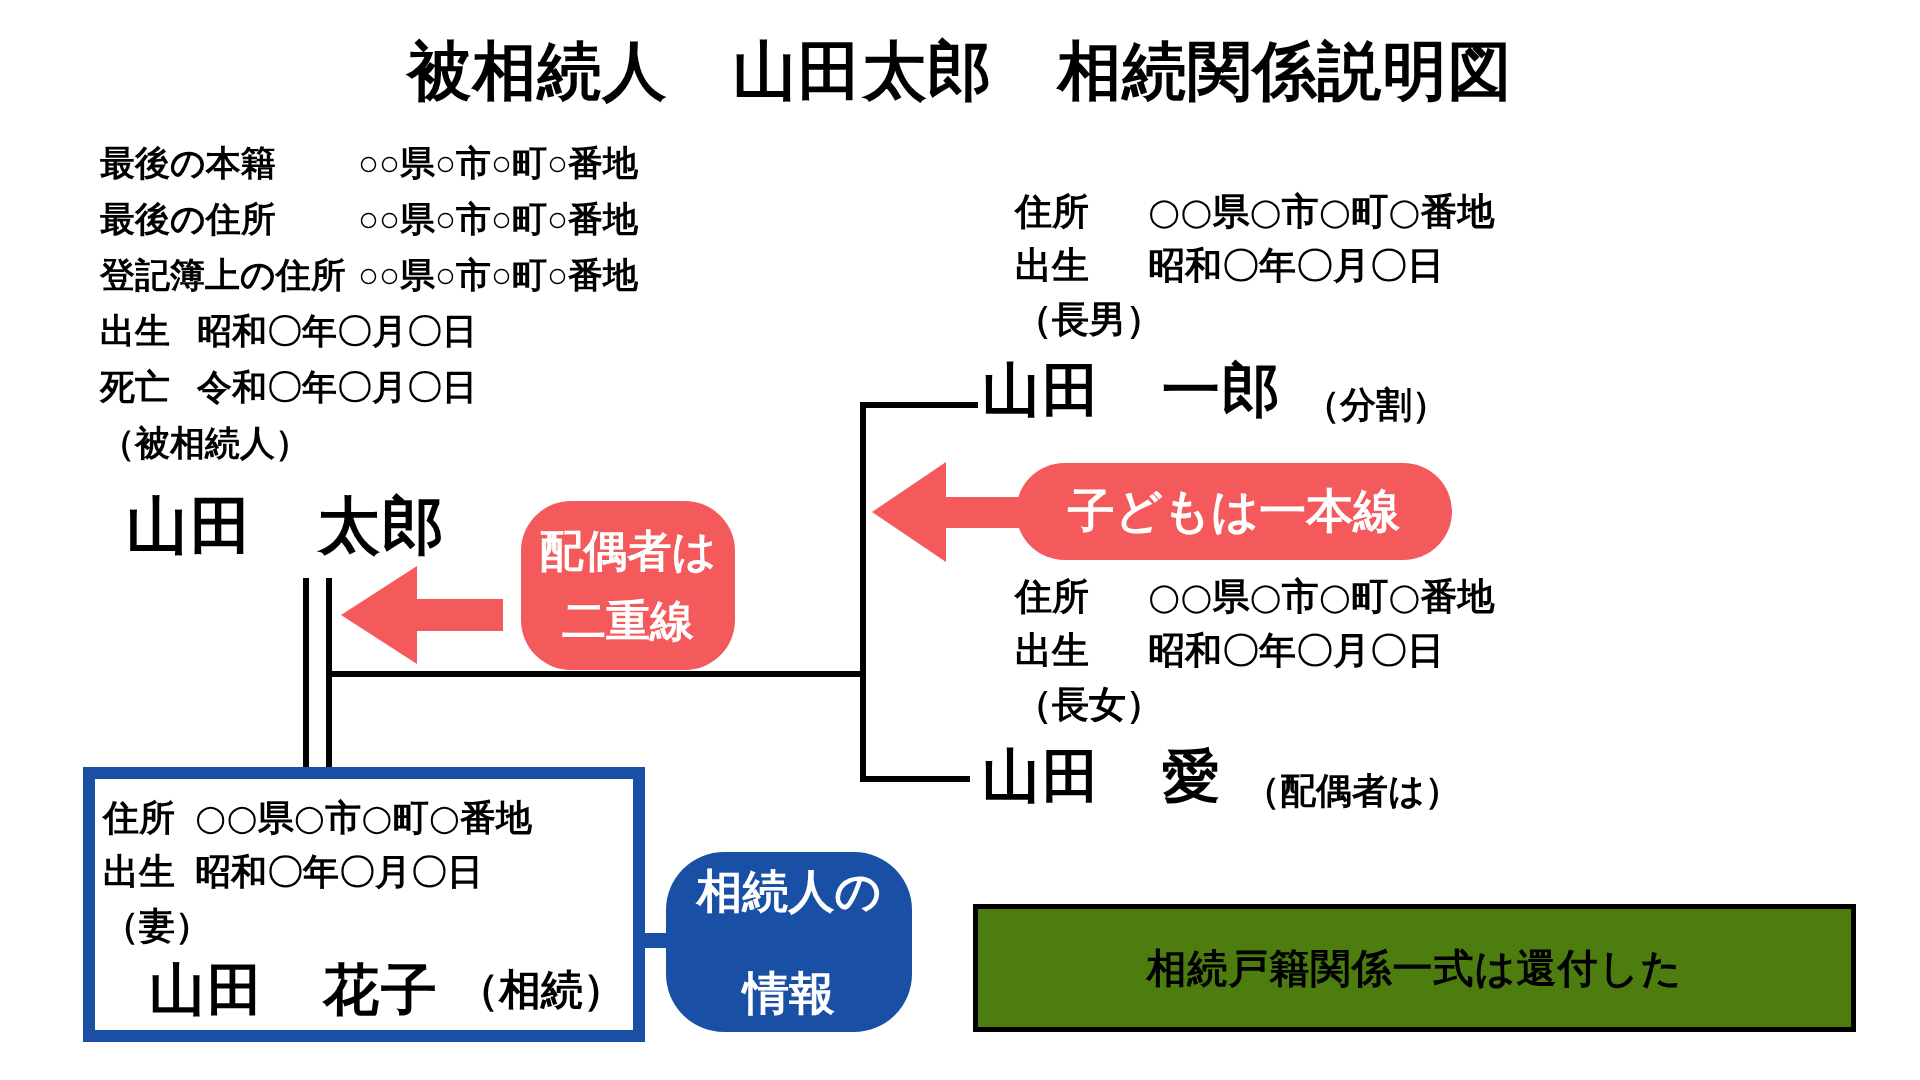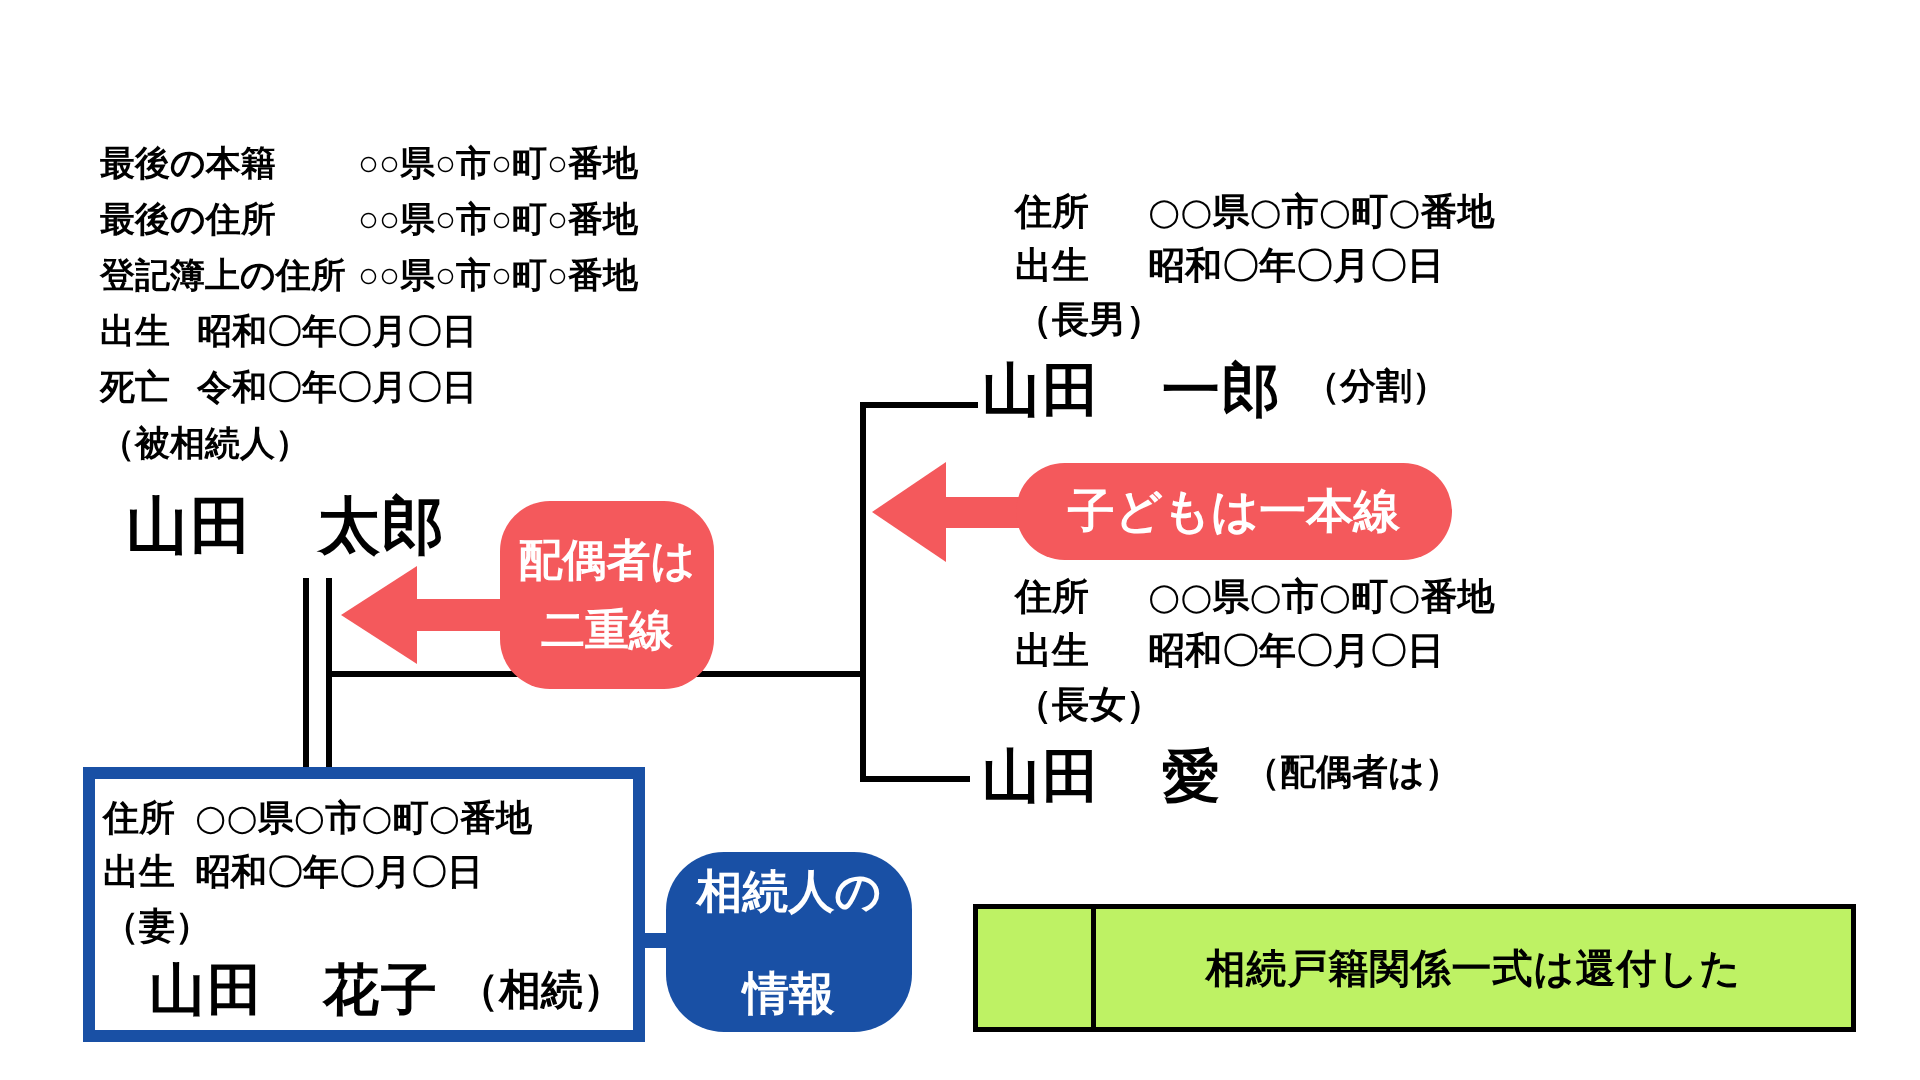--- a/index.html
+++ b/index.html
@@ -13,21 +13,21 @@
   
   .info-block{font-size:35px;line-height:56px;white-space:nowrap;font-family:Liberation Mono, monospace;}
   .info-row{display:flex;}
   .lbl-wide{display:inline-block;width:258px;}
   .lbl-narrow{display:inline-block;width:97px;}
   .lbl-child{display:inline-block;width:133px;}
   .lbl-box{display:inline-block;width:92px;}
   .child-block{font-size:37px;line-height:54px;white-space:nowrap;}
   
   .big-name{font-size:62px;letter-spacing:2px;white-space:nowrap;}
-  .name-row{display:flex;align-items:flex-start;white-space:nowrap;}
+  .name-row{display:flex;align-items:flex-end;white-space:nowrap;}
   .name-row .nm{font-size:58px;letter-spacing:2px;}
   .name-row .st{font-size:36px;margin-left:22px;margin-top:10px;}
   
   .heir-box{
     left:83px;top:767px;width:562px;height:275px;box-sizing:border-box;
     border:12px solid var(--blue);background:#fff;padding:12px 0 0 8px;
     font-size:36px;line-height:54px;white-space:nowrap;
   }
   .heir-name-row{margin-left:46px;margin-top:0px;display:flex;align-items:flex-end;}
   .heir-name-row .nm{font-size:56px;letter-spacing:2px;}
@@ -48,40 +48,41 @@
   }
   .arr-shaft{position:absolute;background:var(--red);}
   
   .bubble{
     position:absolute;color:#fff;text-align:center;
     display:flex;flex-direction:column;align-items:center;justify-content:center;
     white-space:nowrap;
   }
   .bubble.red{background:var(--red);}
   .bubble.blue{background:var(--blue);}
-  .bubble-spouse{left:500px;top:501px;width:214px;height:188px;border-radius:50px;font-size:44px;line-height:70px;}
+  .bubble-spouse{left:521px;top:501px;width:214px;height:169px;border-radius:50px;font-size:44px;line-height:70px;}
   .bubble-children{left:1016px;top:463px;width:436px;height:97px;border-radius:49px;font-size:47px;}
   .bubble-heir{left:666px;top:852px;width:246px;height:180px;border-radius:58px;font-size:46px;line-height:74px;gap:28px;}
   .stub{position:absolute;background:var(--blue);left:640px;top:933px;width:30px;height:15px;}
   
   .ftable{
     left:973px;top:904px;width:883px;height:128px;box-sizing:border-box;
-    border:5px solid #000;display:flex;background:#bef264;
+    border:5px solid #000;display:flex;background:#4d7c0f;flex-direction:column;
   }
   .ftable .cell-empty{width:113px;border-right:5px solid #000;}
   .ftable .cell-text{
     flex:1;display:flex;align-items:center;justify-content:center;
     font-size:40px;letter-spacing:1px;white-space:nowrap;
   }
 </style>
 </head>
 <body>
 
 <div class="stage">
 
+  <div class="abs title">被相続人　山田太郎　相続関係説明図</div>
 
   <div class="abs info-block" style="left:100px;top:138px;">
     <div class="info-row">
       <span class="lbl-wide">最後の本籍</span>
       <span>○○県○市○町○番地</span>
     </div>
     <div class="info-row">
       <span class="lbl-wide">最後の住所</span>
       <span>○○県○市○町○番地</span>
     </div>

